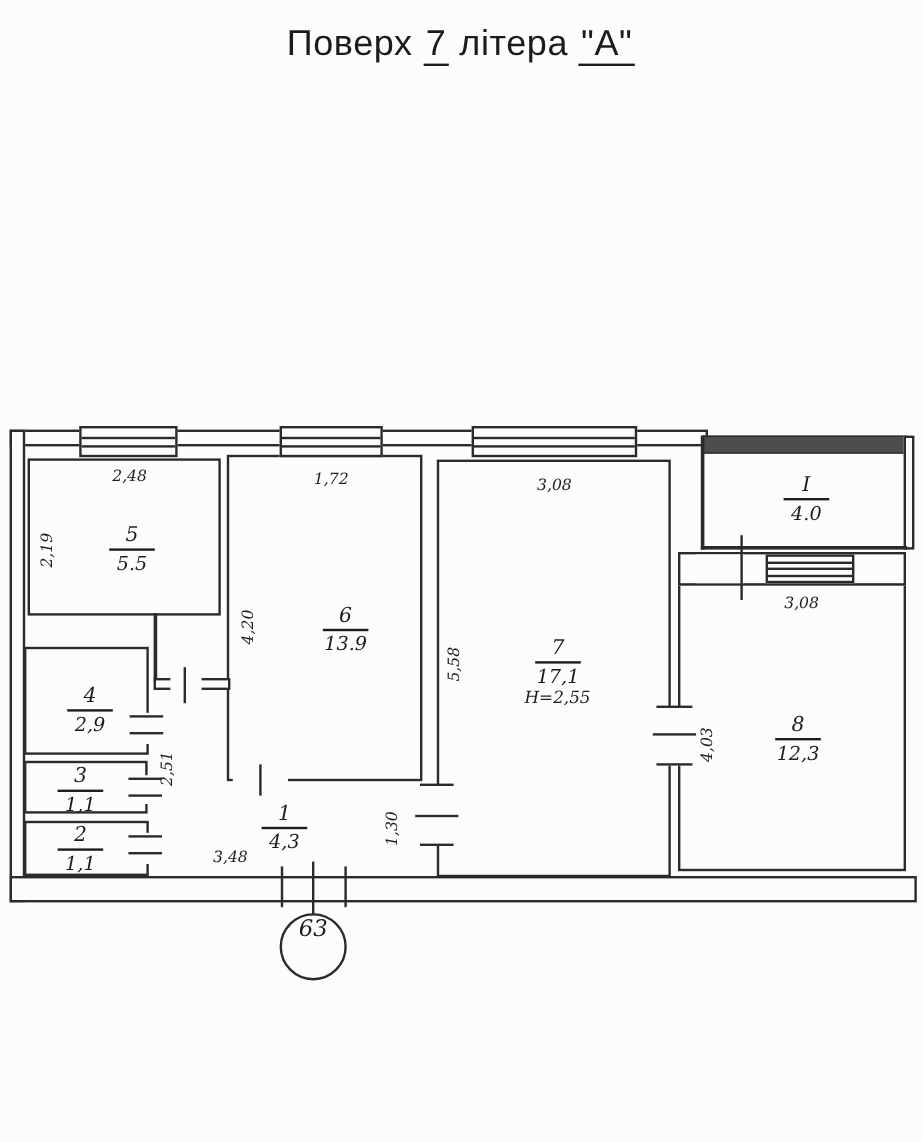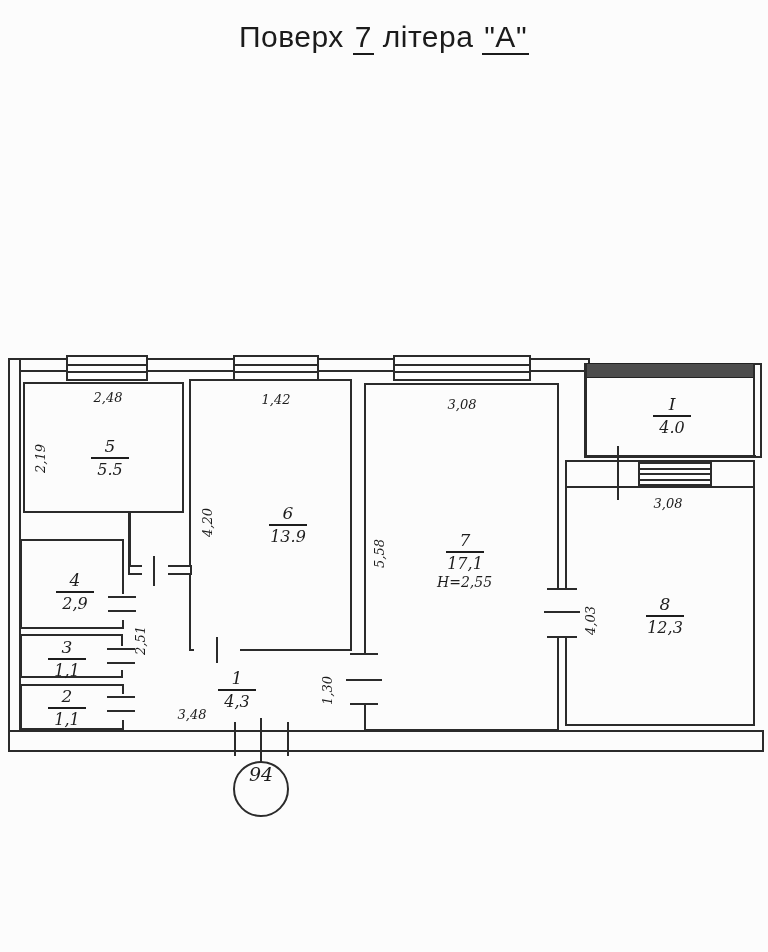--- a/index.html
+++ b/index.html
@@ -160,27 +160,27 @@
   <div class="room-label" style="left:212px; top:668px;">
     <div class="num">1</div>
     <div class="area">4,3</div>
   </div>
   <div class="room-label" style="left:647px; top:394px;">
     <div class="num">I</div>
     <div class="area">4.0</div>
   </div>
 
   <div class="dim" style="left:88px;  top:390px;">2,48</div>
-  <div class="dim" style="left:256px; top:392px;">1,42</div>
+  <div class="dim" style="left:256px; top:392px;">1,72</div>
   <div class="dim" style="left:442px; top:397px;">3,08</div>
   <div class="dim" style="left:648px; top:496px;">3,08</div>
   <div class="dim v" style="left:20px;  top:451px;">2,19</div>
   <div class="dim v" style="left:187px; top:515px;">4,20</div>
   <div class="dim v" style="left:359px; top:546px;">5,58</div>
   <div class="dim v" style="left:570px; top:613px;">4,03</div>
   <div class="dim v" style="left:120px; top:633px;">2,51</div>
   <div class="dim v" style="left:307px; top:683px;">1,30</div>
   <div class="dim" style="left:172px; top:707px;">3,48</div>
 
-  <div class="circle">94</div>
+  <div class="circle">63</div>
 
 
 </div>
 
 </body></html>

